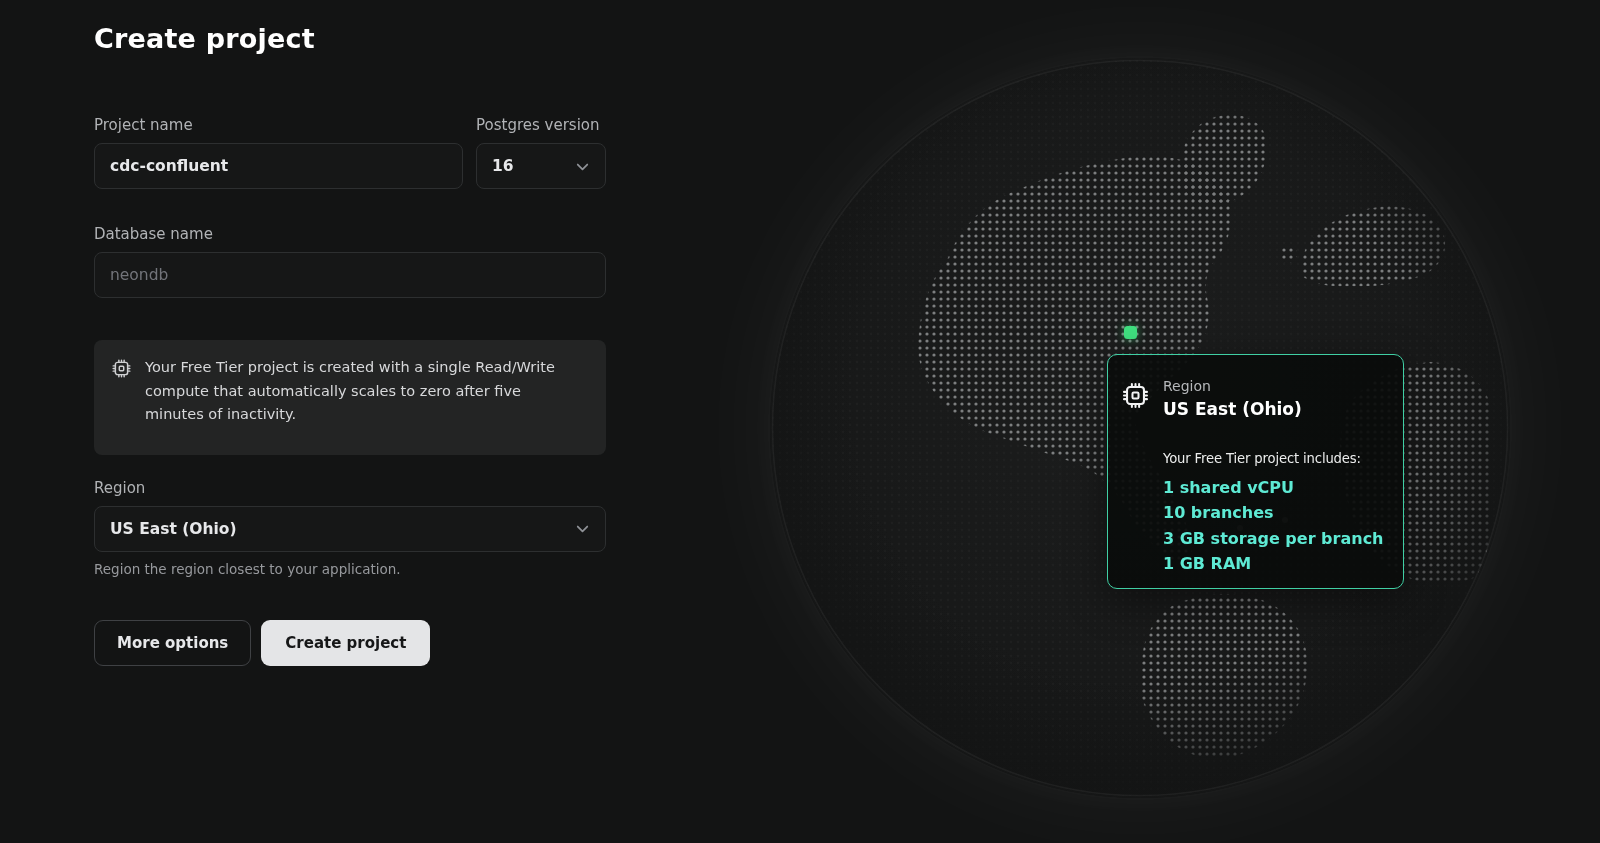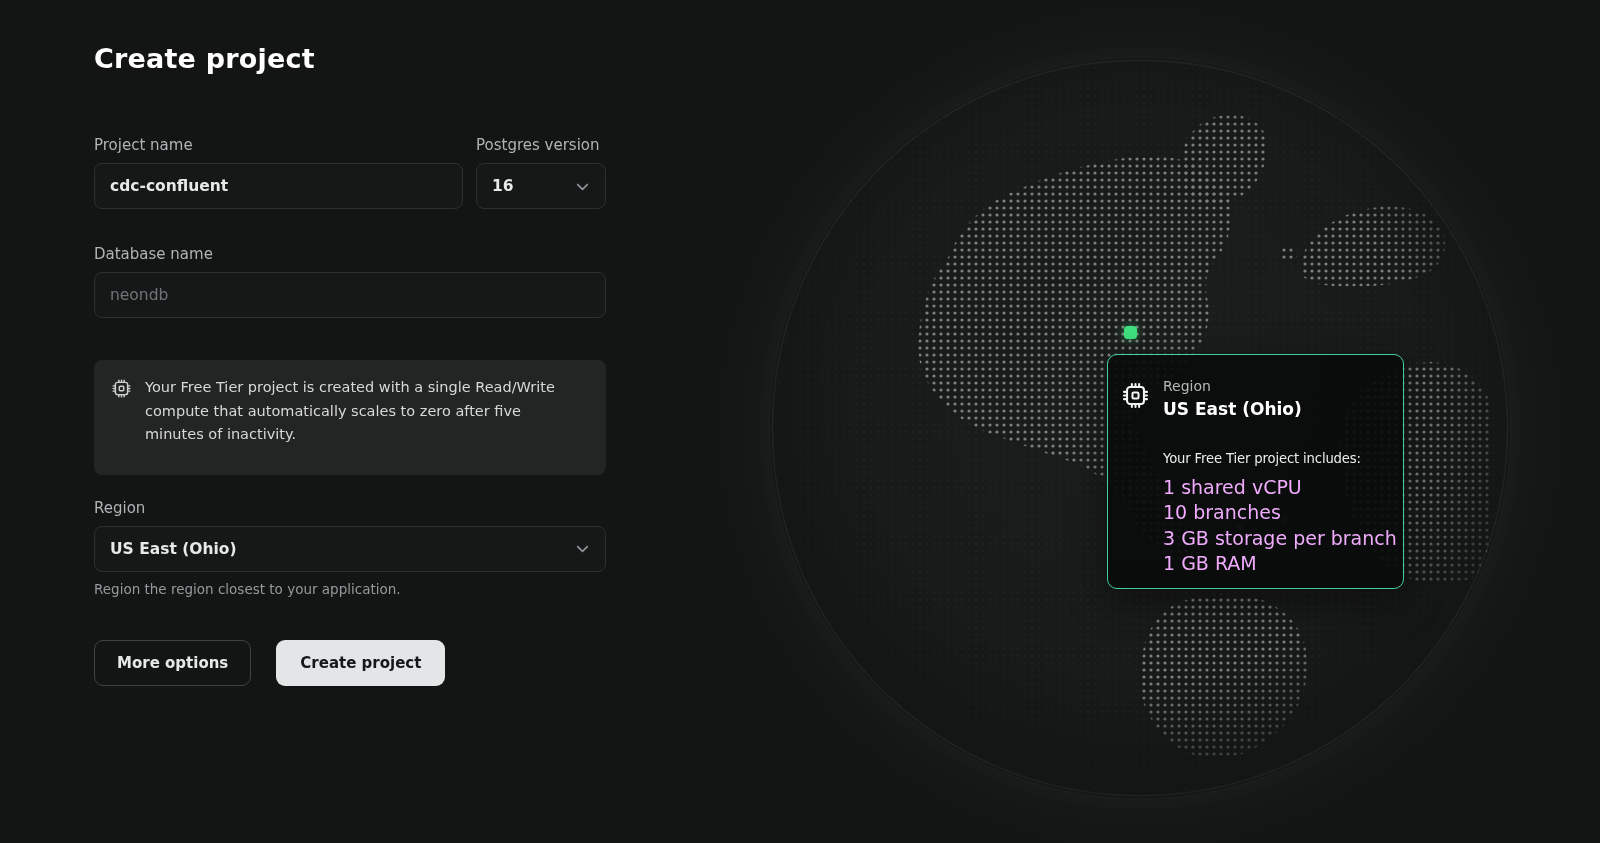--- a/index.html
+++ b/index.html
@@ -5,21 +5,21 @@
   * { box-sizing: border-box; margin: 0; padding: 0; }
   html, body { width: 1600px; height: 843px; overflow: hidden; }
   body {
     position: relative;
     background: var(--bg, #131414);
     font-family: "DejaVu Sans", "Liberation Sans", sans-serif;
     color: #e7e8ea;
   }
 
   
-  .form-col { position: absolute; left: 94px; top: 42px; width: 512px; }
+  .form-col { position: absolute; left: 94px; top: 22px; width: 512px; }
   h1.page-title { font-size: 27px; line-height: 33px; font-weight: 700; color: #ffffff; letter-spacing: .2px; }
 
   .field-row { display: flex; gap: 13px; margin-top: 61px; align-items: flex-end; }
   .f-project { width: 369px; }
   .f-pg { width: 130px; }
 
   label.f-label {
     display: block; font-size: 15px; line-height: 18px;
     color: #b1b3b6; margin-bottom: 9px; white-space: nowrap;
   }
@@ -42,21 +42,21 @@
 
   .note {
     margin-top: 42px; background: #232424; border-radius: 8px;
     padding: 16px 22px 28px 17px; display: flex; gap: 13px;
   }
   .note .cpu-sm { width: 21px; height: 21px; flex: none; margin-top: 2px; color: #cfd0d2; }
   .note p { font-size: 14.5px; line-height: 23.5px; color: #d7d8da; }
 
   .field-region { margin-top: 24px; }
 
-  .actions { display: flex; gap: 25px; margin-top: 42px; }
+  .actions { display: flex; gap: 10px; margin-top: 42px; }
   .btn {
     height: 46px; border-radius: 9px; font-family: inherit;
     font-size: 15px; font-weight: 600; cursor: pointer;
   }
   .btn-secondary { background: transparent; border: 1px solid #3f4144; color: #e7e8ea; padding: 0 22px; }
   .btn-primary { background: var(--btn, #e4e5e7); border: none; color: #161718; padding: 0 24px; }
 
   
   .globe {
     position: absolute; left: 770px; top: 58px; width: 740px; height: 740px;
@@ -80,21 +80,21 @@
     box-shadow: 0 12px 40px rgba(0,0,0,0.45);
     z-index: 4;
   }
   .tt-head { display: flex; gap: 13px; padding: 23px 14px 0 13px; }
   .tt-head .cpu-lg { width: 29px; height: 29px; flex: none; margin-top: 3px; color: #f2f3f4; }
   .tt-label { font-size: 14px; color: #b6b8bb; line-height: 17px; }
   .tt-value { font-size: 17px; font-weight: 600; color: #ffffff; margin-top: 4px; white-space: nowrap; }
   .tt-body { margin: 32px 10px 0 55px; }
   .tt-includes { font-size: 13.2px; letter-spacing: -0.15px; color: #eceded; white-space: nowrap; }
   .tt-list { list-style: none; margin-top: 9px; }
-  .tt-list li { font-size: 19px; font-weight: 400; color: #f0abfc; line-height: 25.4px; white-space: nowrap; }
+  .tt-list li { font-size: 16px; font-weight: 700; color: #5eead4; line-height: 25.4px; white-space: nowrap; }
 </style>
 </head>
 <body>
 
 <main>
 
   <section class="form-col">
     <h1 class="page-title">Create project</h1>
 
     <div class="field-row">

